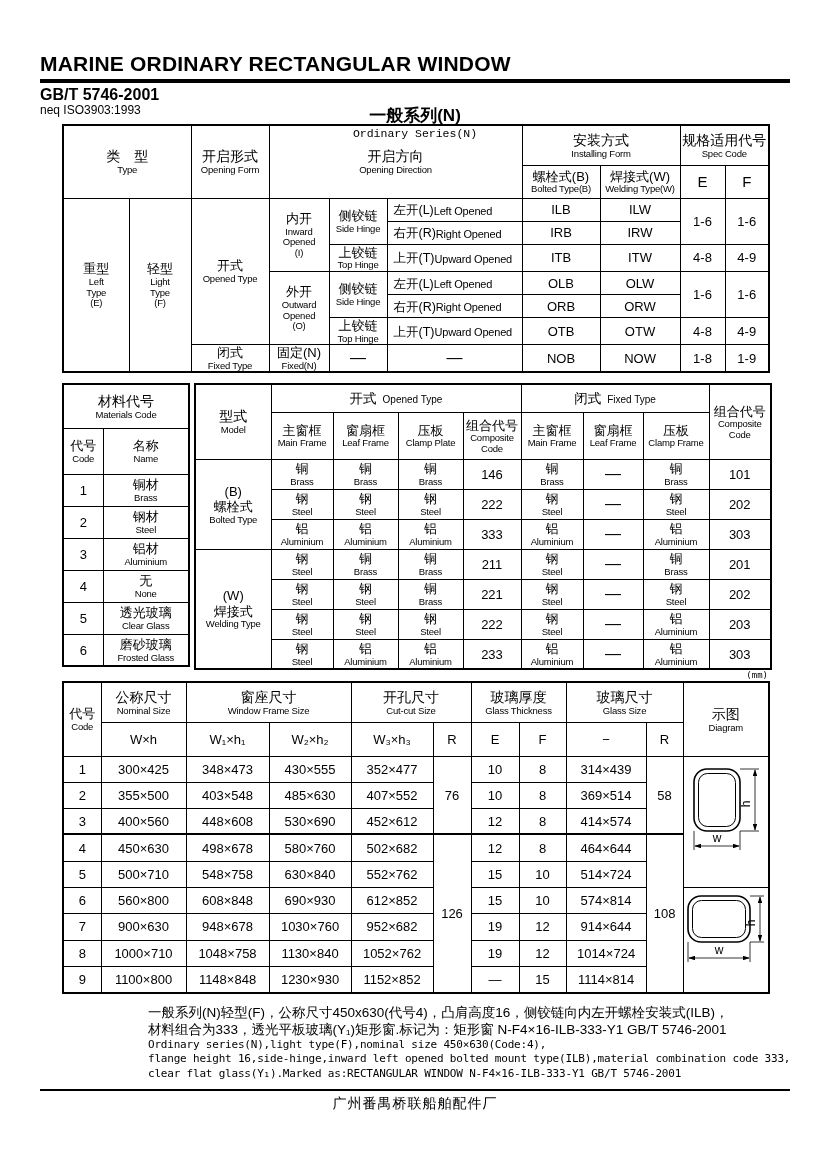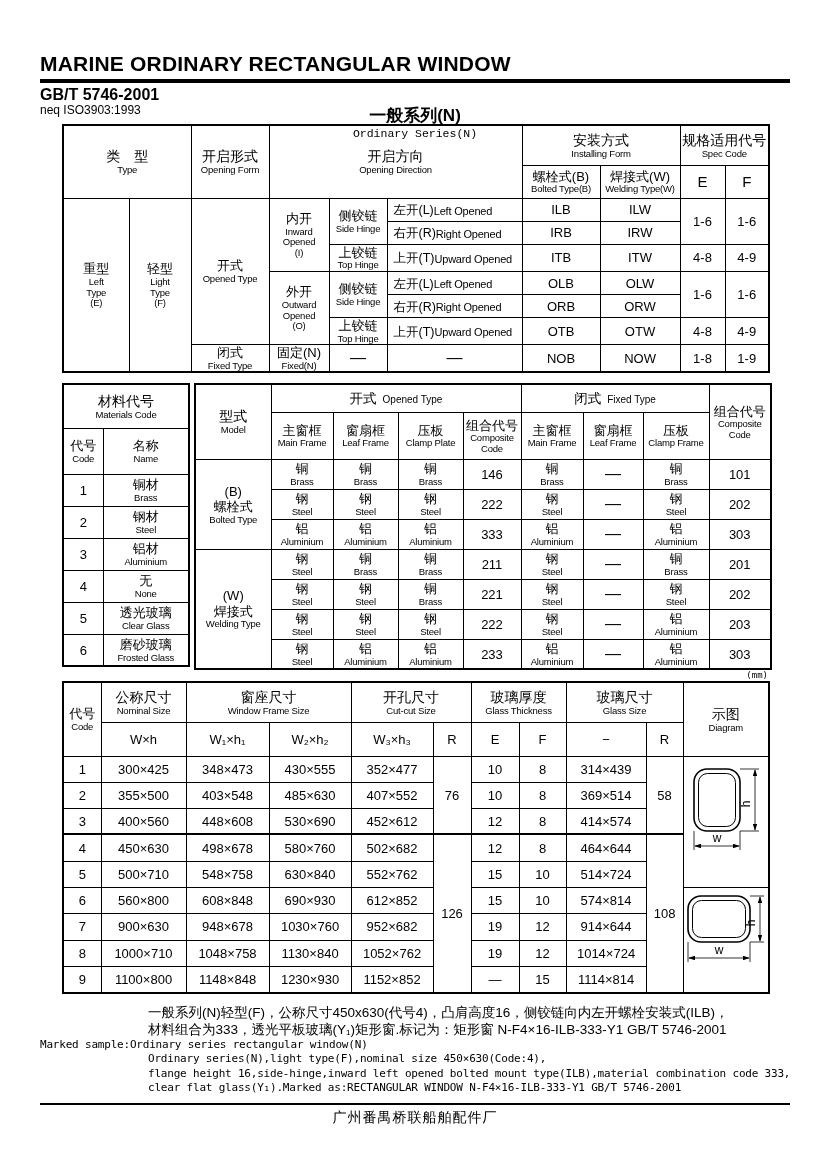--- a/index.html
+++ b/index.html
@@ -762,21 +762,20 @@
       <td class="num">—</td>
       <td class="num">15</td>
       <td class="num">1114×814</td>
     </tr>
   </tbody>
     </table>
 
   <div class="notes">
     <div class="nl cnl ind">一般系列(N)轻型(F)，公称尺寸450x630(代号4)，凸肩高度16，侧铰链向内左开螺栓安装式(ILB)，</div>
     <div class="nl cnl ind">材料组合为333，透光平板玻璃(Y₁)矩形窗.标记为：矩形窗  N-F4×16-ILB-333-Y1  GB/T 5746-2001</div>
-    <div class="nl enl">Marked sample:Ordinary series rectangular window(N)</div>
     <div class="nl enl ind">Ordinary series(N),light type(F),nominal size 450×630(Code:4),</div>
     <div class="nl enl ind">flange height 16,side-hinge,inward left opened bolted mount type(ILB),material combination code 333,</div>
     <div class="nl enl ind">clear flat glass(Y₁).Marked as:RECTANGULAR WINDOW  N-F4×16-ILB-333-Y1  GB/T 5746-2001</div>
   </div>
 
   <div class="footrule"></div>
   <div class="company-cn">广州番禺桥联船舶配件厂</div>
 
 </div>
 

